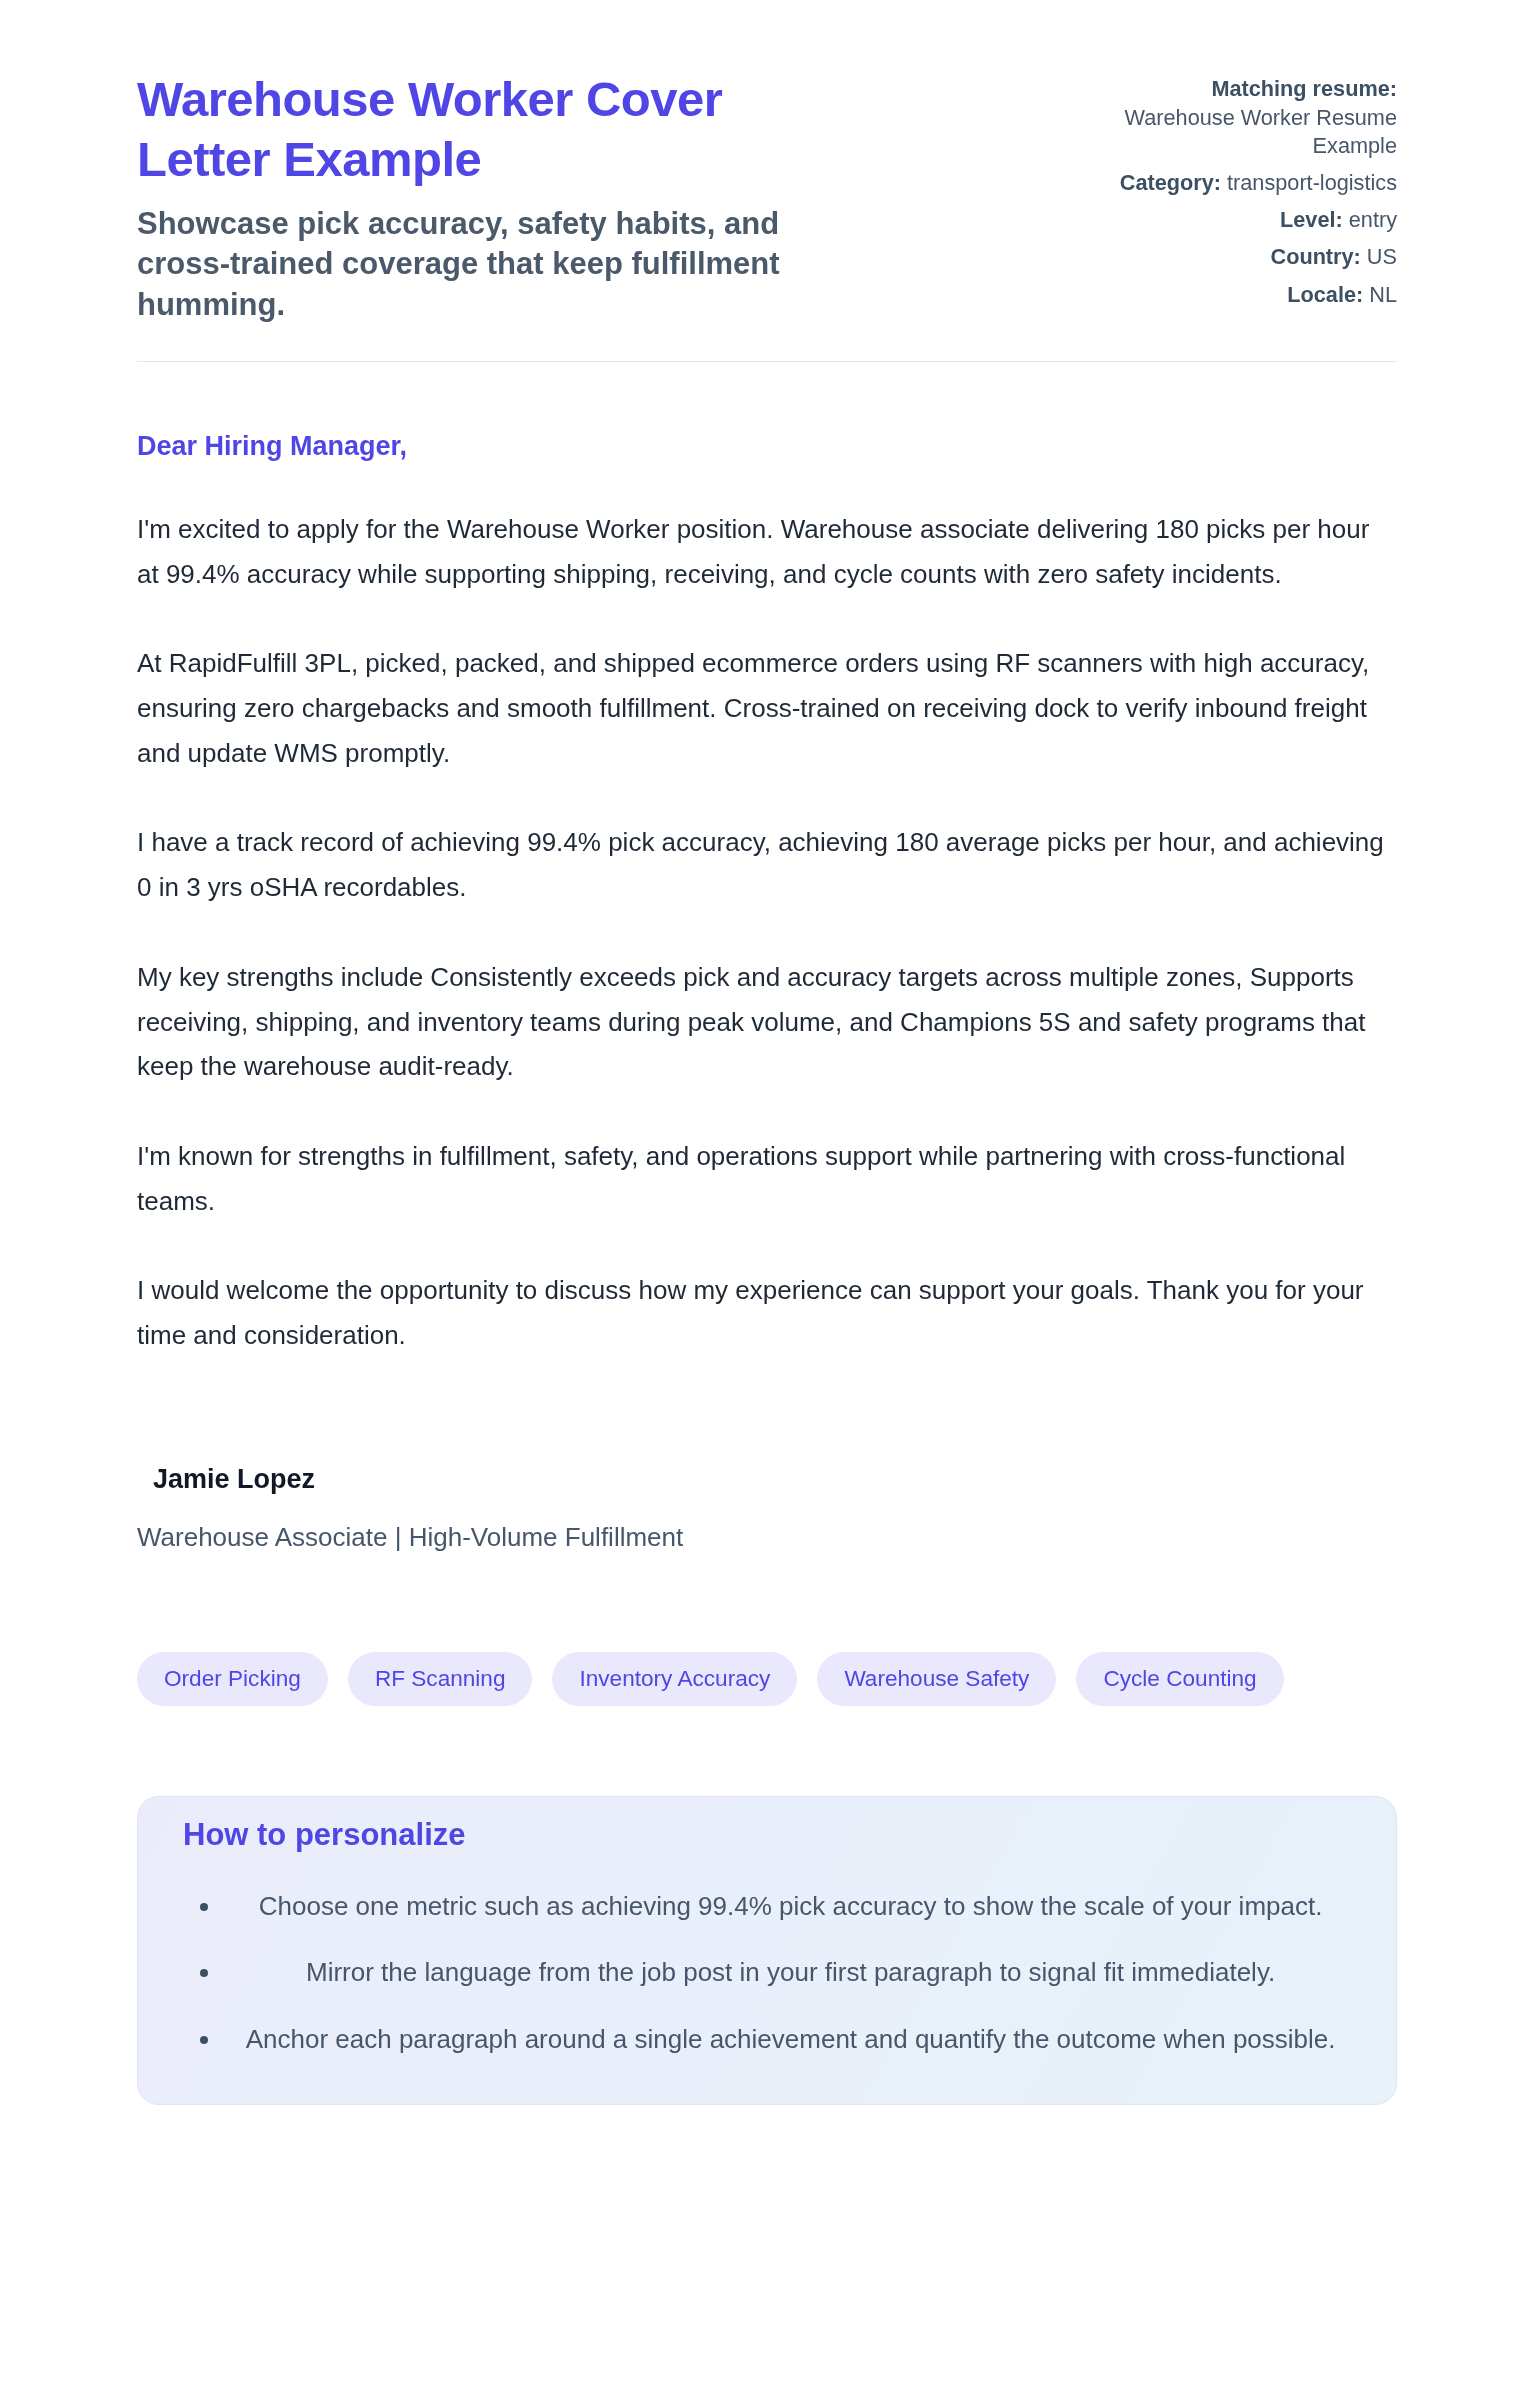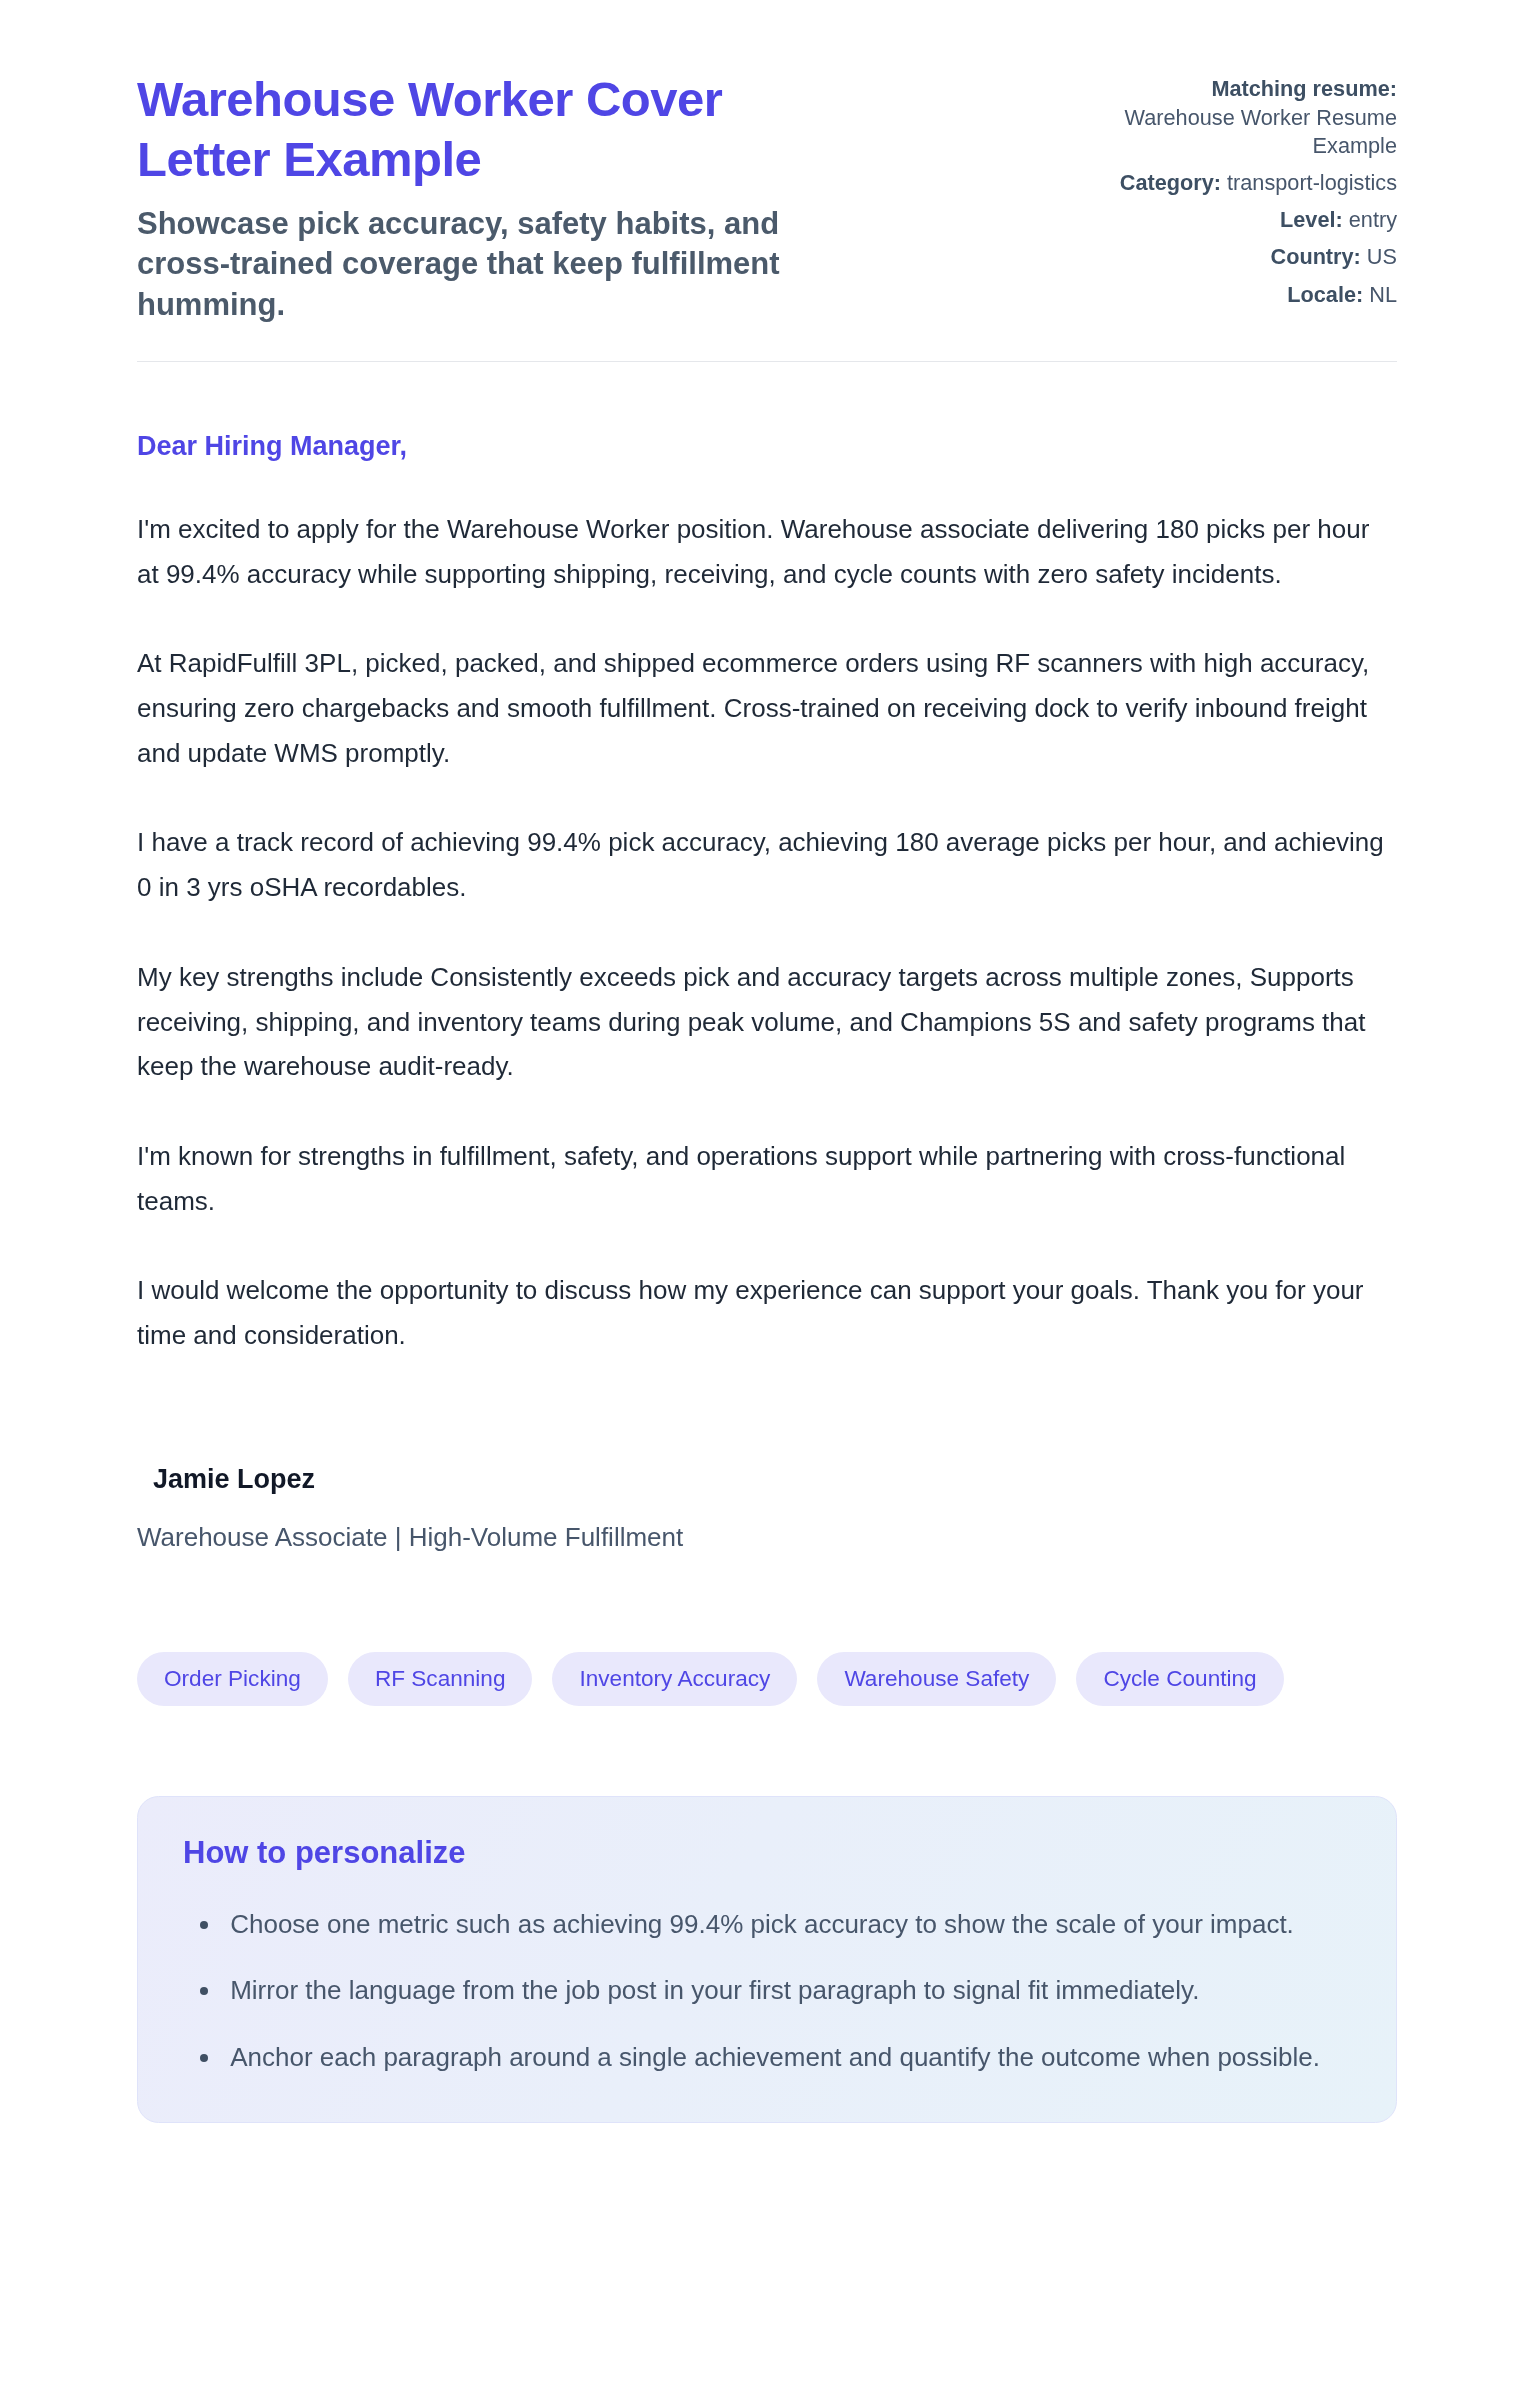--- a/index.html
+++ b/index.html
@@ -110,39 +110,39 @@
     border-radius:901px;
     background:var(--pill-bg,#e9e8fc);
     color:var(--accent,#4f46e5);
     font-size:22.6px;
     line-height:1.2;
     cursor:pointer;
   }
   
   .tips{
     margin-top:90px;
-    padding:38px 45px 42px;
+    padding:20px 45px 42px;
     border:1.8px solid var(--tip-border,#dfe3fa);
     border-radius:21.7px;
     background:linear-gradient(120deg,var(--tip-bg-start,#ebecfb) 0%,#e9effa 45%,var(--tip-bg-end,#e7f2f9) 100%);
   }
   .tips-heading{
     margin:0 0 31px;
     font-size:31px;
     font-weight:bold;
     color:var(--accent,#4f46e5);
   }
   .tips-list{
     margin:0;
     padding-left:40px;
     font-size:26px;
     line-height:1.72;
     color:var(--muted-text,#47566b);
   }
-  .tips-list li{margin-bottom:21.7px;padding-left:7.2px;}
+  .tips-list li{margin-bottom:21.7px;padding-left:7.2px;text-align:center;}
   .tips-list li:last-child{margin-bottom:0;}
   .tips-list li::marker{color:#3f4f63;}
 </style>
 </head>
 <body>
 
 <div class="page">
 
   <header class="header">
     <div class="header-left">

